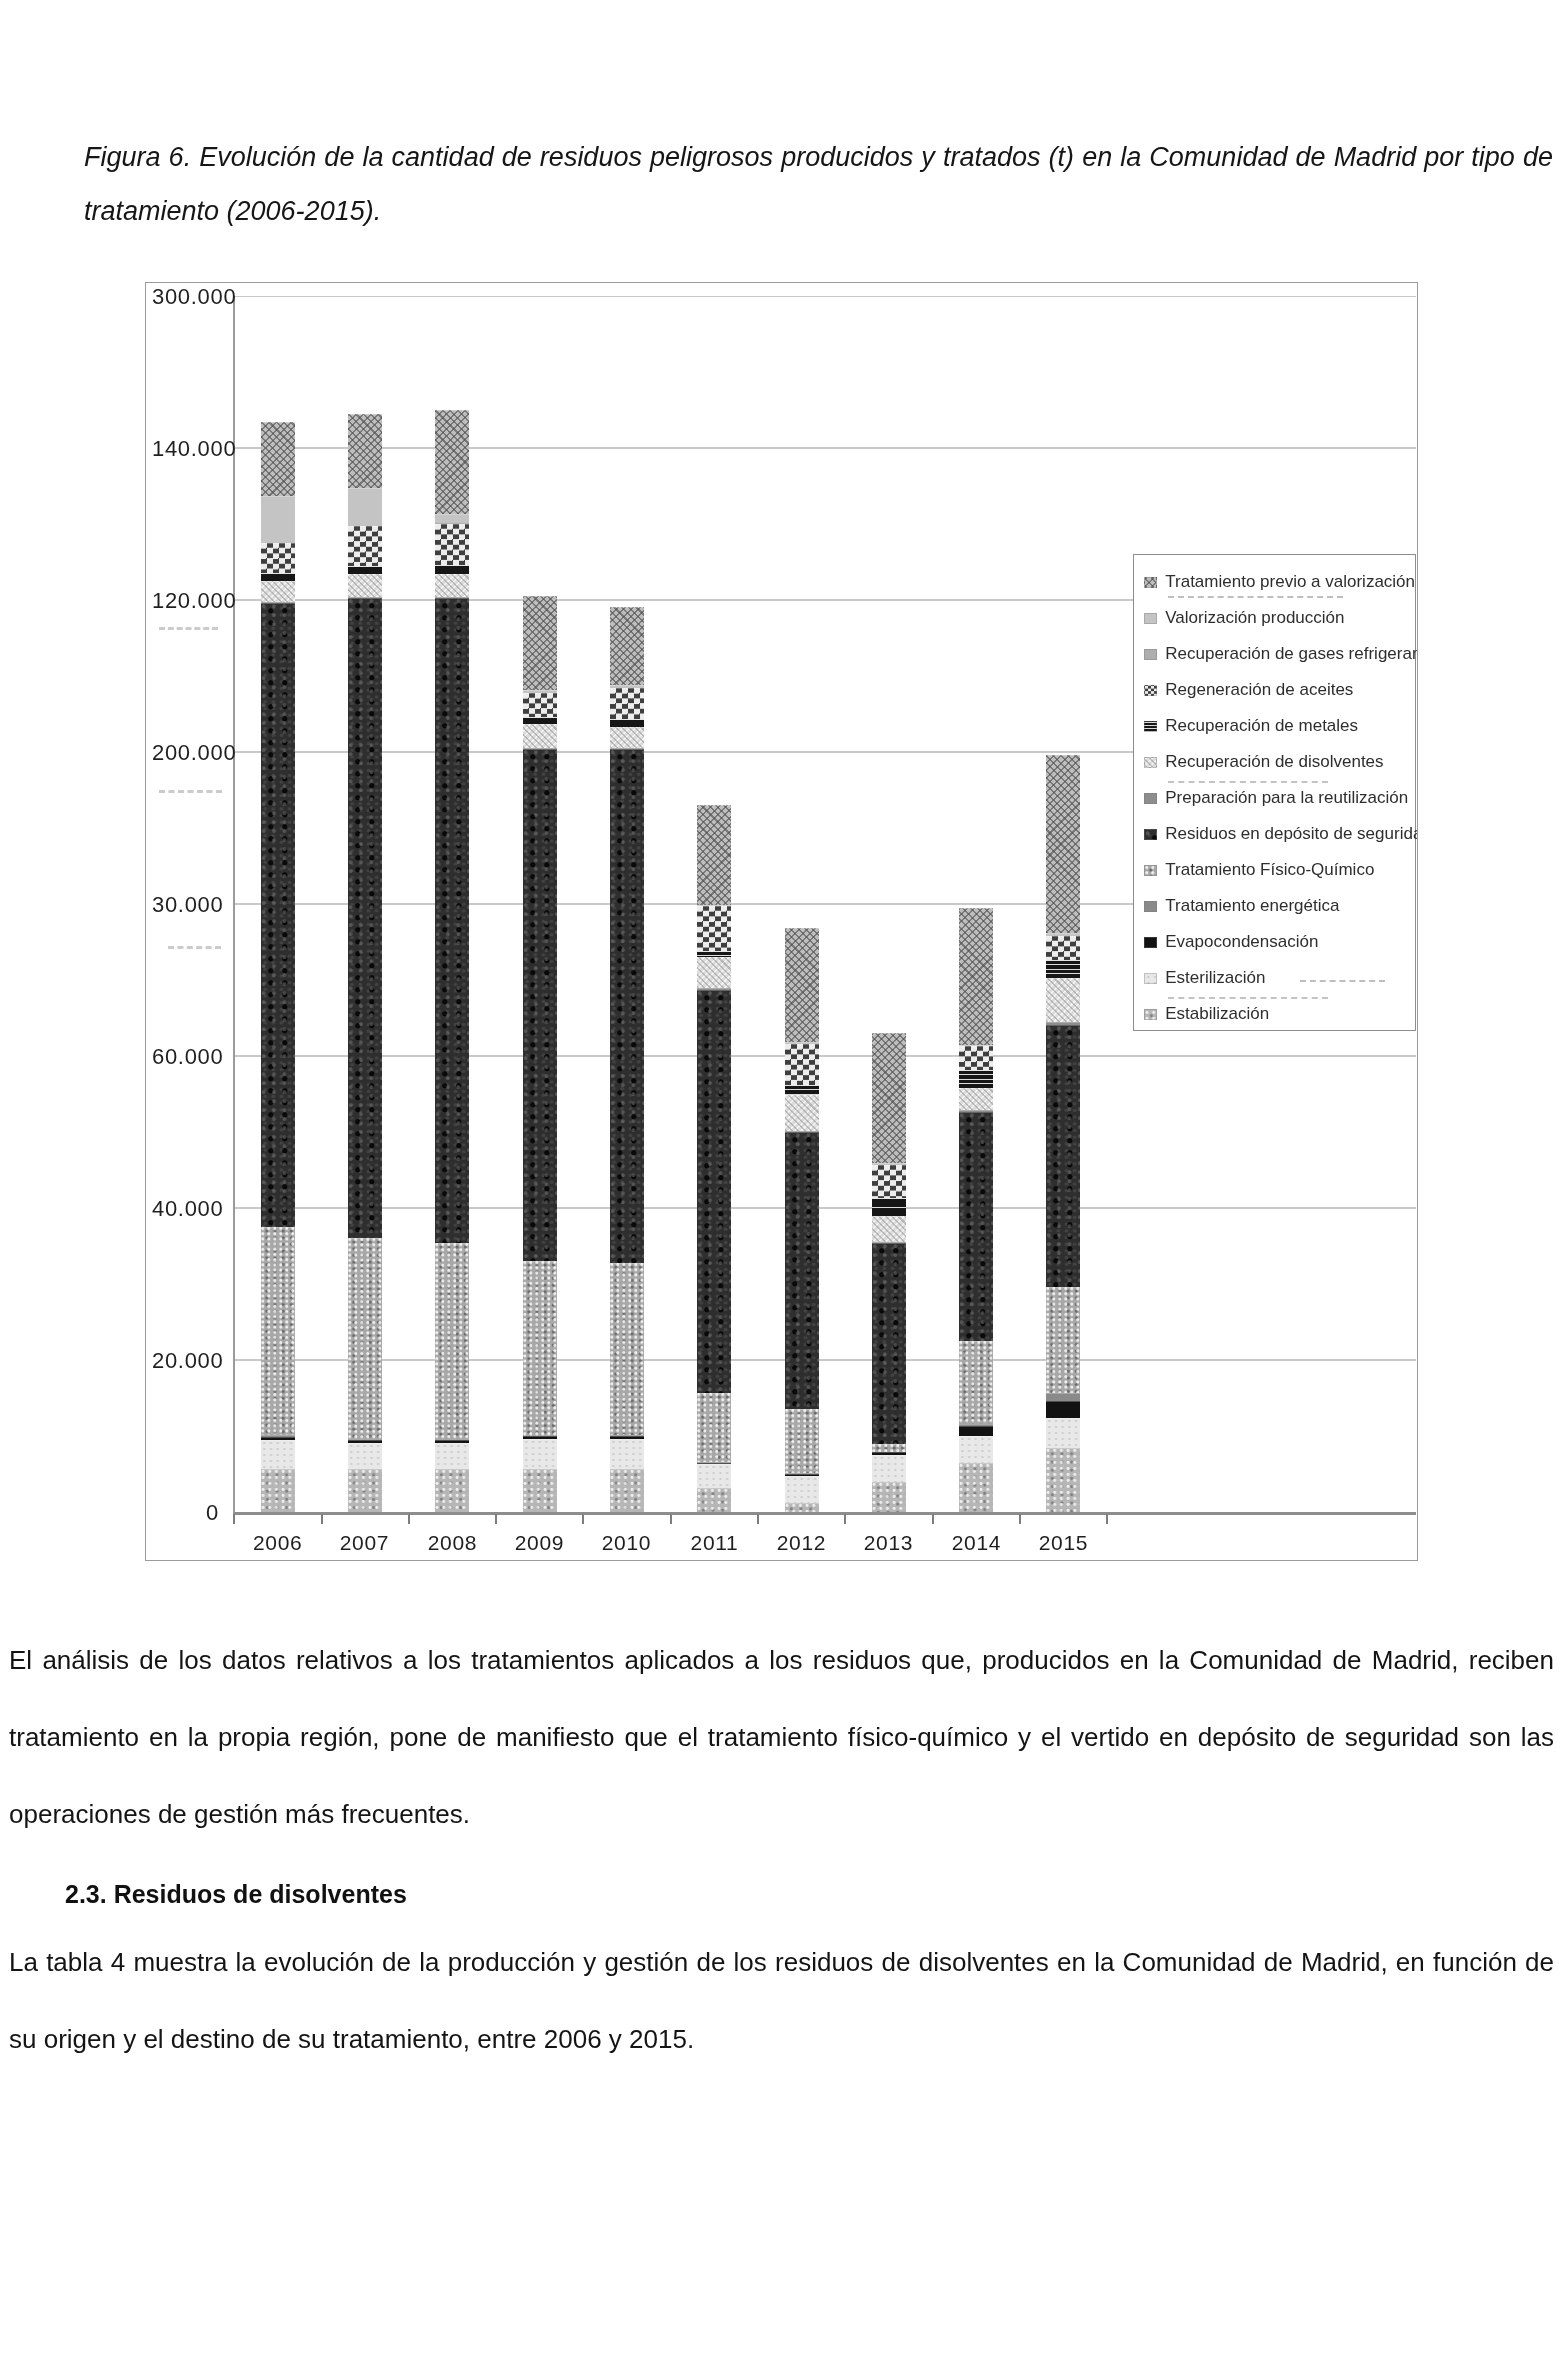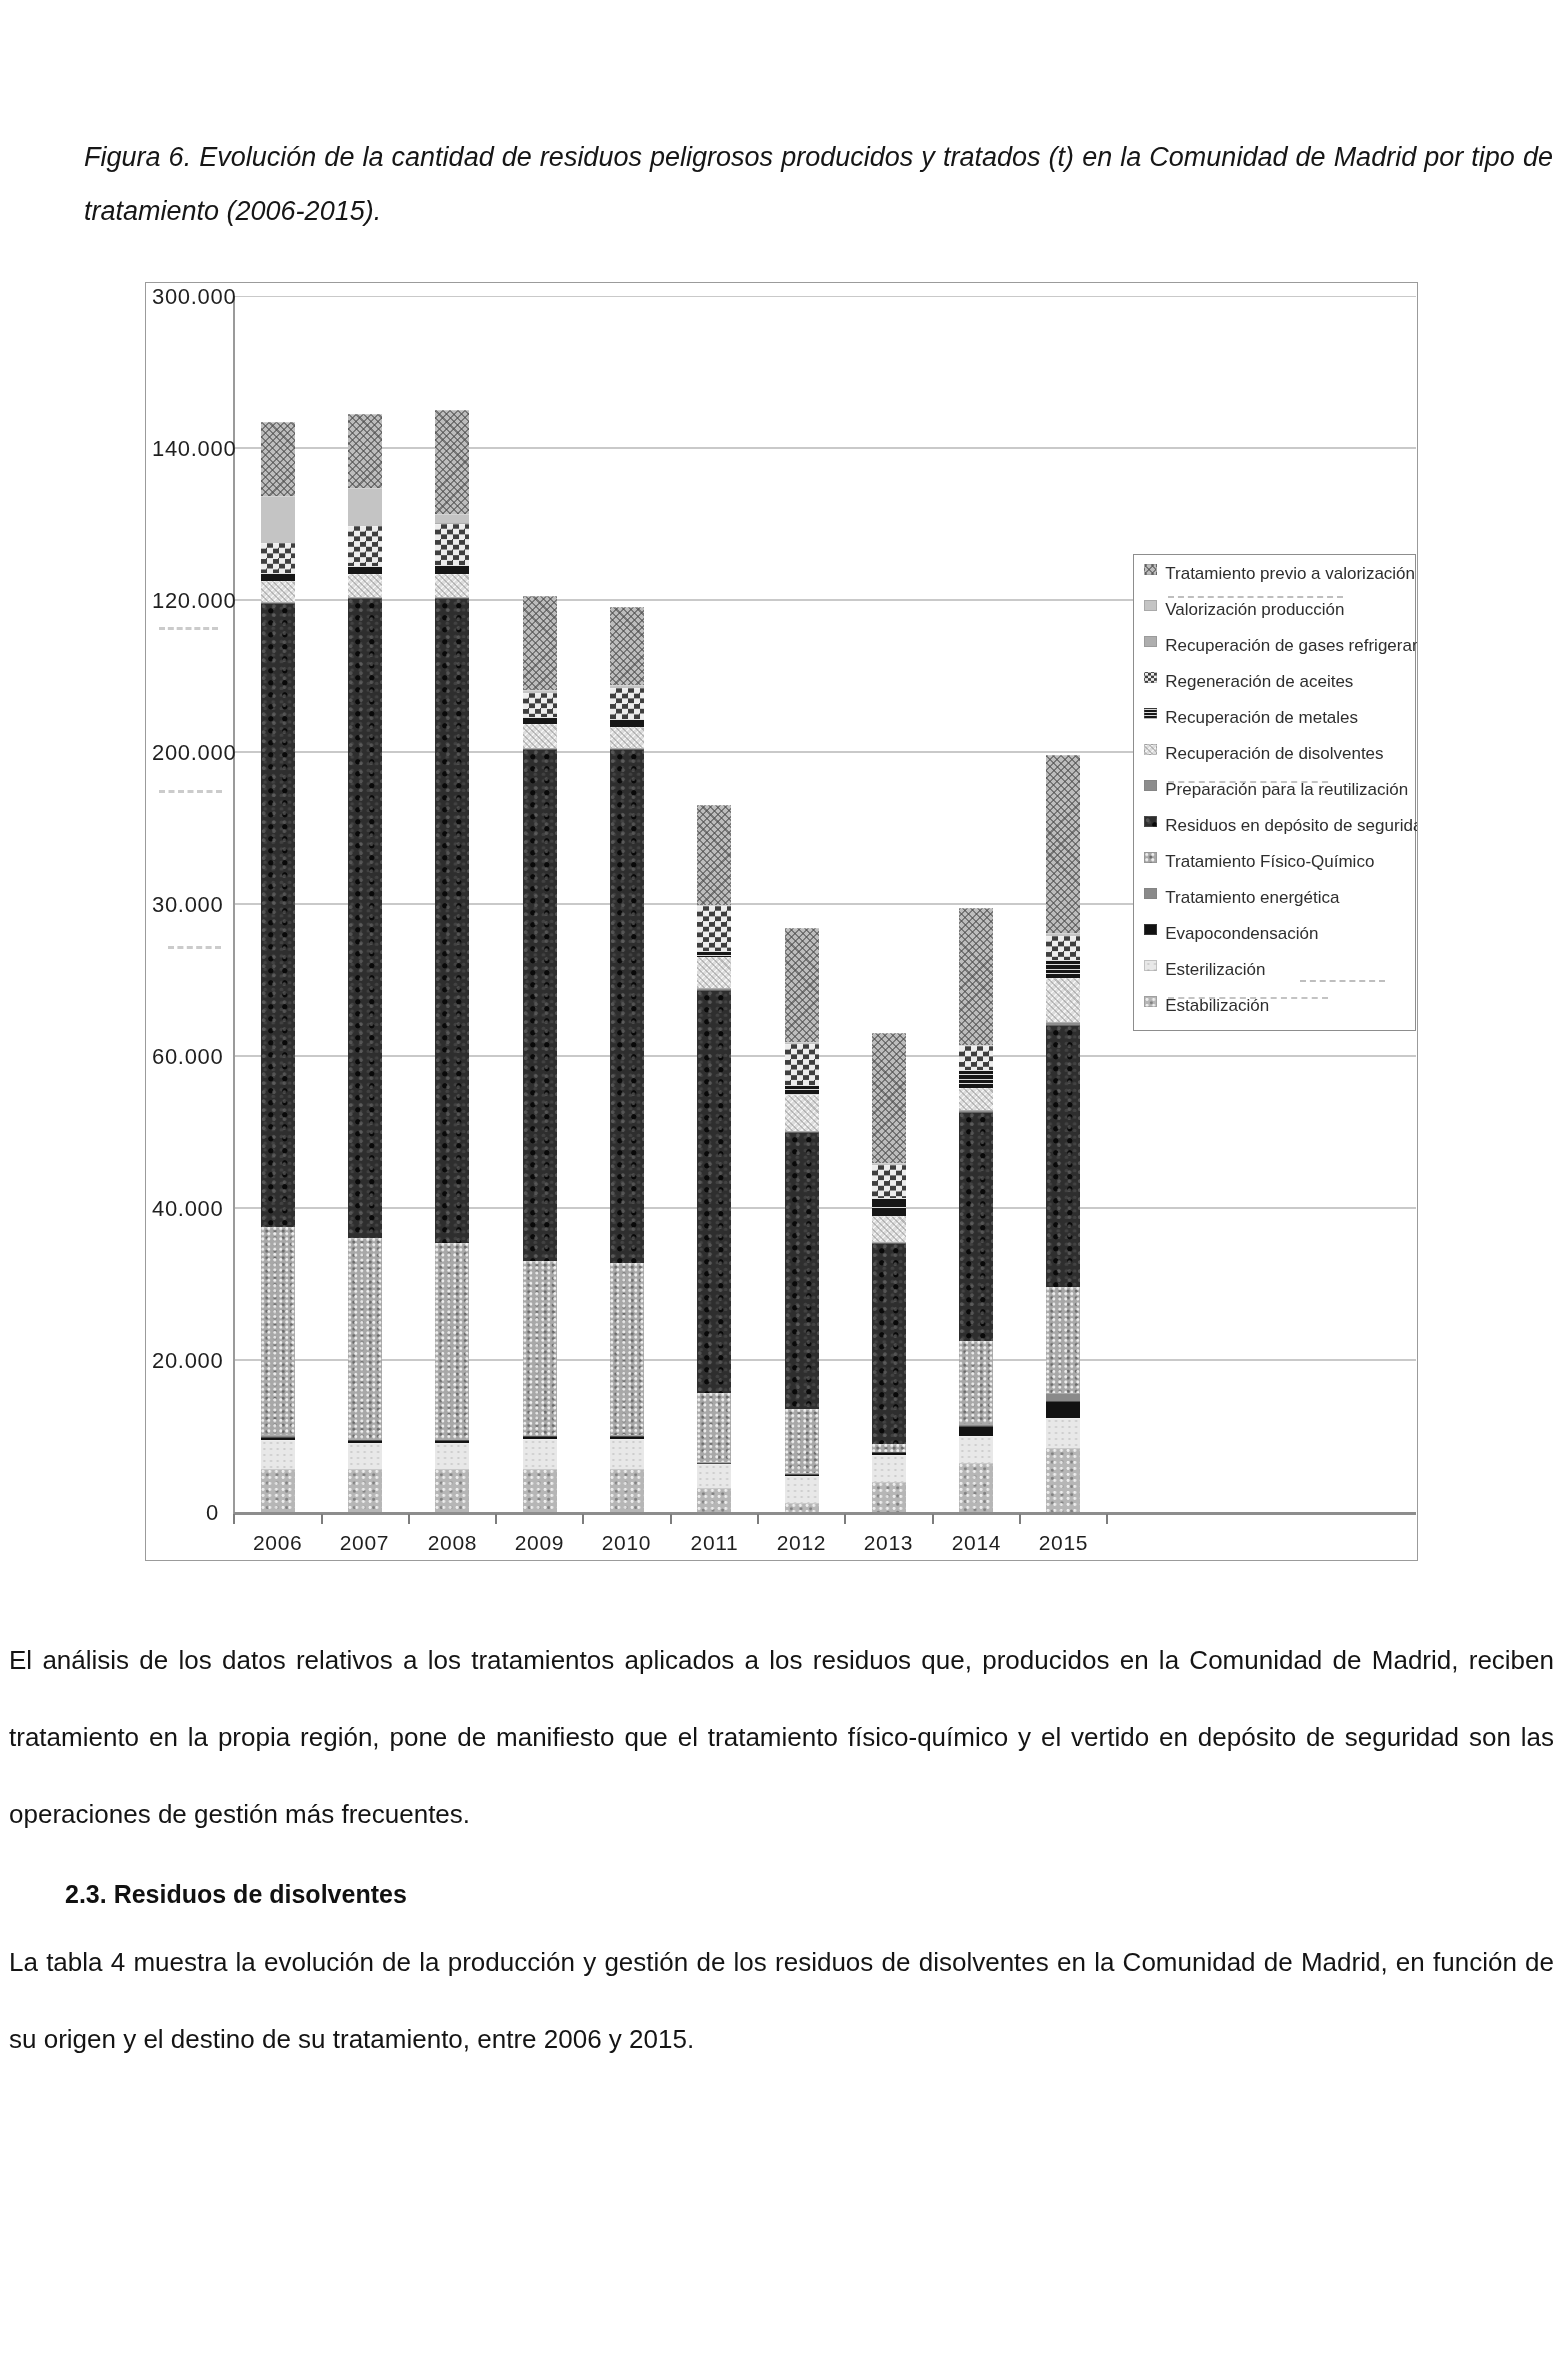--- a/index.html
+++ b/index.html
@@ -49,21 +49,21 @@
   .xghost{opacity:.28;color:#444;}
   
   .bar{position:absolute;bottom:0.7px;width:34px;}
   .seg{width:100%;box-shadow:inset 0 0.7px 0 rgba(255,255,255,.35);}
   
   .legend{
     position:absolute;left:987px;top:271px;width:283px;height:477px;
     border:1.5px solid #8d8d8d;background:#fff;box-sizing:border-box;
     padding:9px 0 0 9.7px;display:flex;flex-direction:column;
   }
-  .legend-row{position:relative;display:flex;height:36px;flex:0 0 36px;}
+  .legend-row{position:relative;display:flex;align-items:center;height:36px;flex:0 0 36px;}
   .legend-icon{width:13.4px;height:11px;margin-right:8.2px;flex:0 0 13.4px;border:0.7px solid rgba(120,120,120,.35);box-sizing:border-box;}
   .legend-label{font-size:17px;color:#2e2e2e;white-space:nowrap;}
   .legend-row.g-under::after{
     content:"";position:absolute;left:24.5px;top:32px;width:175px;
     border-top:2.2px dashed #b3b3b3;opacity:.85;
   }
   .legend-row.g-over::before{
     content:"";position:absolute;left:24.5px;top:0.7px;width:160px;
     border-top:2.2px dashed #b9b9b9;opacity:.85;
   }

